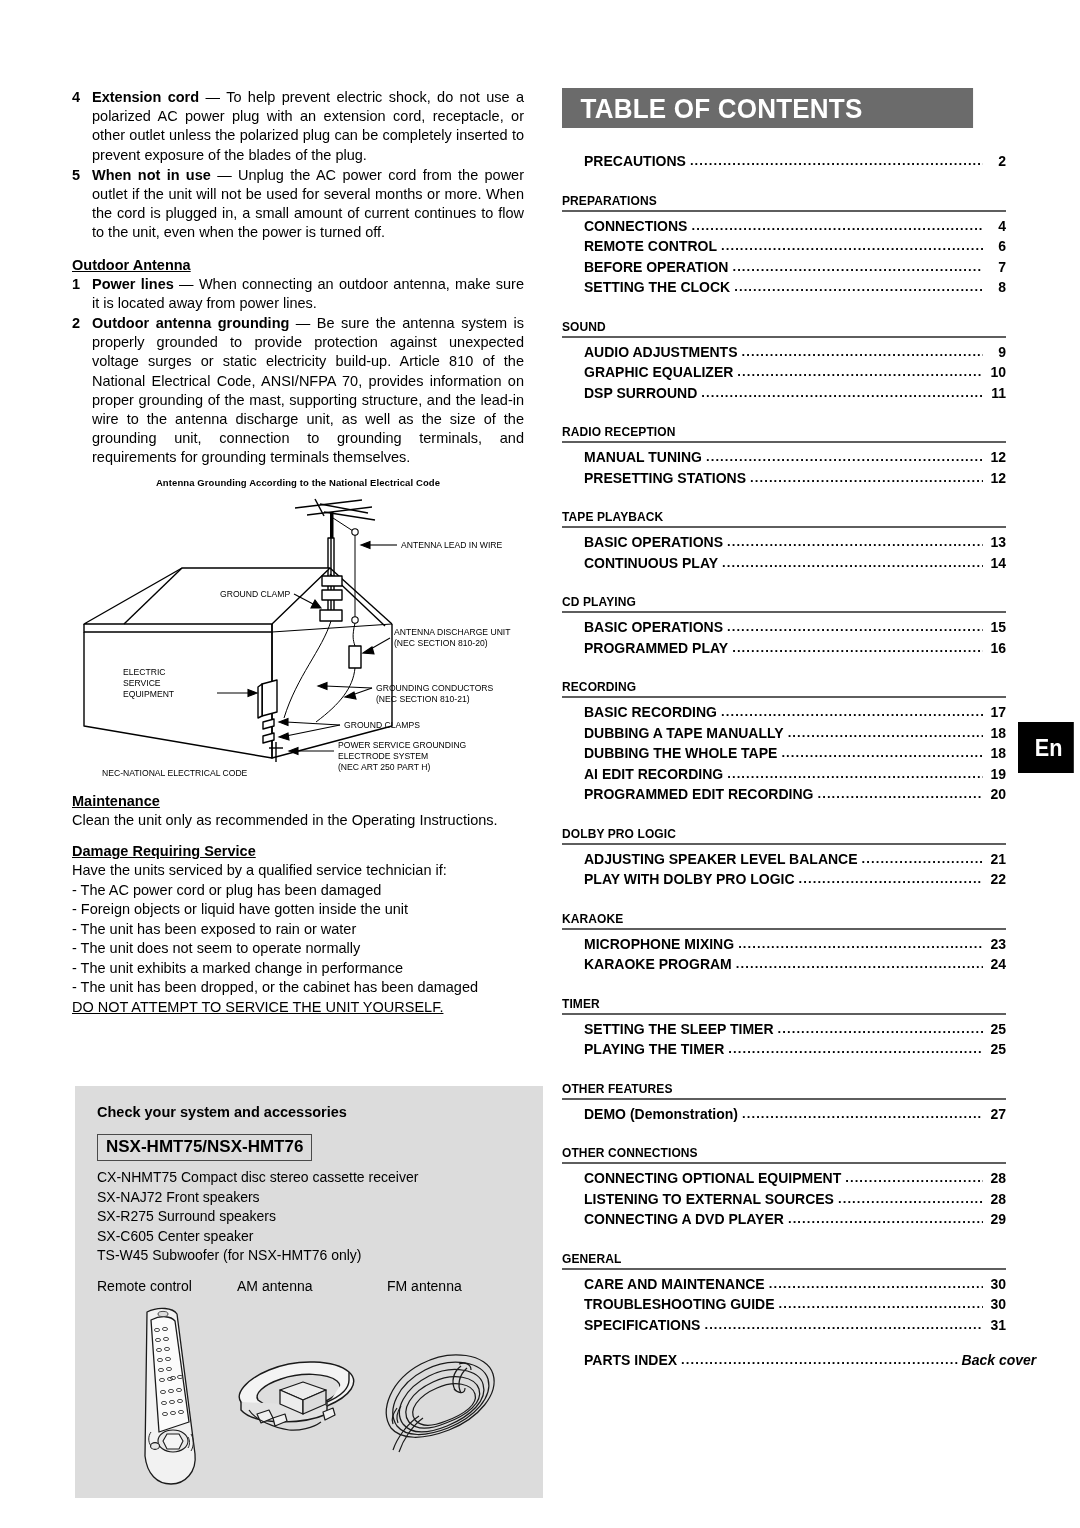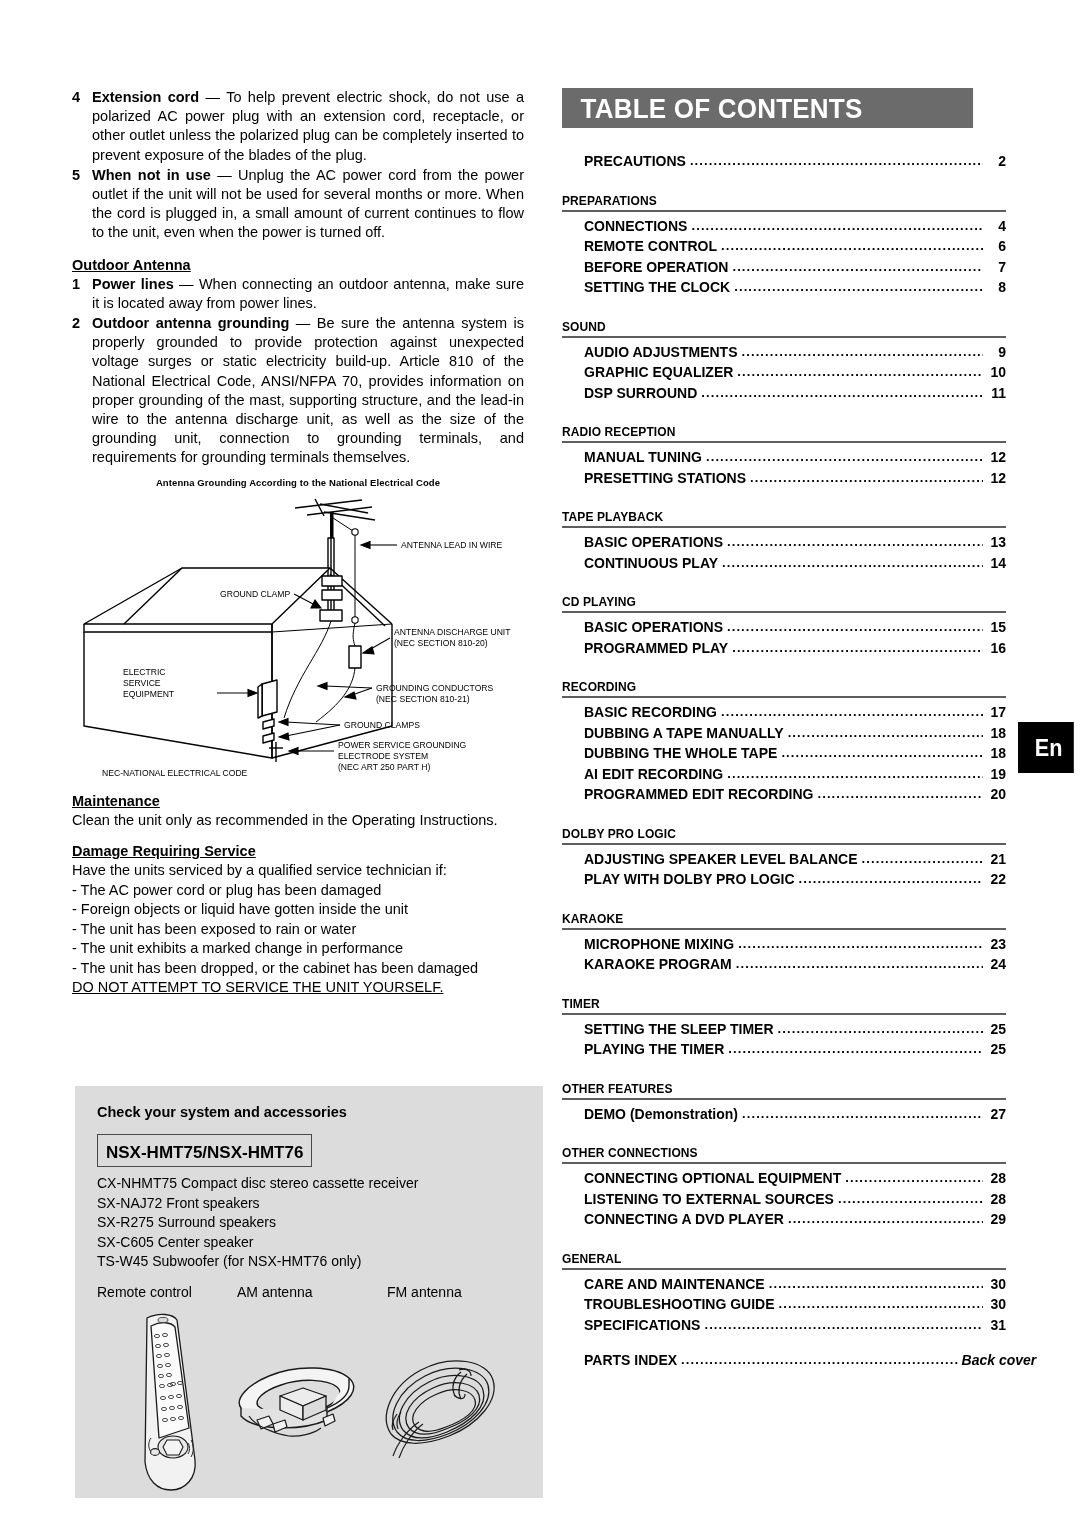--- a/index.html
+++ b/index.html
@@ -51,21 +51,21 @@
   .acc-panel {
     position: absolute; left: 75px; top: 1086px;
     width: 468px; height: 412px;
     background: #dcdcdc;
   }
   .acc-title {
     font-size: 14.5px; font-weight: bold; margin: 18px 0 0 22px;
   }
   .model-box {
     display: inline-block; border: 1.5px solid #4a4a4a; background: #dcdcdc;
-    font-size: 17px; font-weight: bold; padding: 8px 8px 3px 8px;
+    font-size: 17px; font-weight: bold; padding: 2px 8px 3px 8px;
     margin: 14px 0 0 22px;
   }
   .acc-list { margin: 7px 0 0 22px; font-size: 14px; line-height: 19.5px; }
   .acc-captions {
     position: relative; margin: 12px 0 0 22px; height: 20px; font-size: 14px;
   }
   .acc-captions span { position: absolute; top: 0; }
   .acc-art { position: relative; margin-top: 4px; height: 190px; }
   .acc-art svg { position: absolute; }
 
@@ -253,20 +253,21 @@
     </div>
 
     <div class="sub-head">Maintenance</div>
     <div class="plain-para">Clean the unit only as recommended in the Operating Instructions.</div>
 
     <div class="sub-head">Damage Requiring Service</div>
     <div class="plain-para" style="text-align:left">Have the units serviced by a qualified service technician if:</div>
     <div class="dash-line">- The AC power cord or plug has been damaged</div>
     <div class="dash-line">- Foreign objects or liquid have gotten inside the unit</div>
     <div class="dash-line">- The unit has been exposed to rain or water</div>
+    <div class="dash-line">- The unit does not seem to operate normally</div>
     <div class="dash-line">- The unit exhibits a marked change in performance</div>
     <div class="dash-line">- The unit has been dropped, or the cabinet has been damaged</div>
     <div class="underline-strong">DO NOT ATTEMPT TO SERVICE THE UNIT YOURSELF.</div>
   </div>
 
   <div class="acc-panel">
     <div class="acc-title">Check your system and accessories</div>
     <div class="model-box">NSX-HMT75/NSX-HMT76</div>
     <div class="acc-list">
       <div>CX-NHMT75 Compact disc stereo cassette receiver</div>

